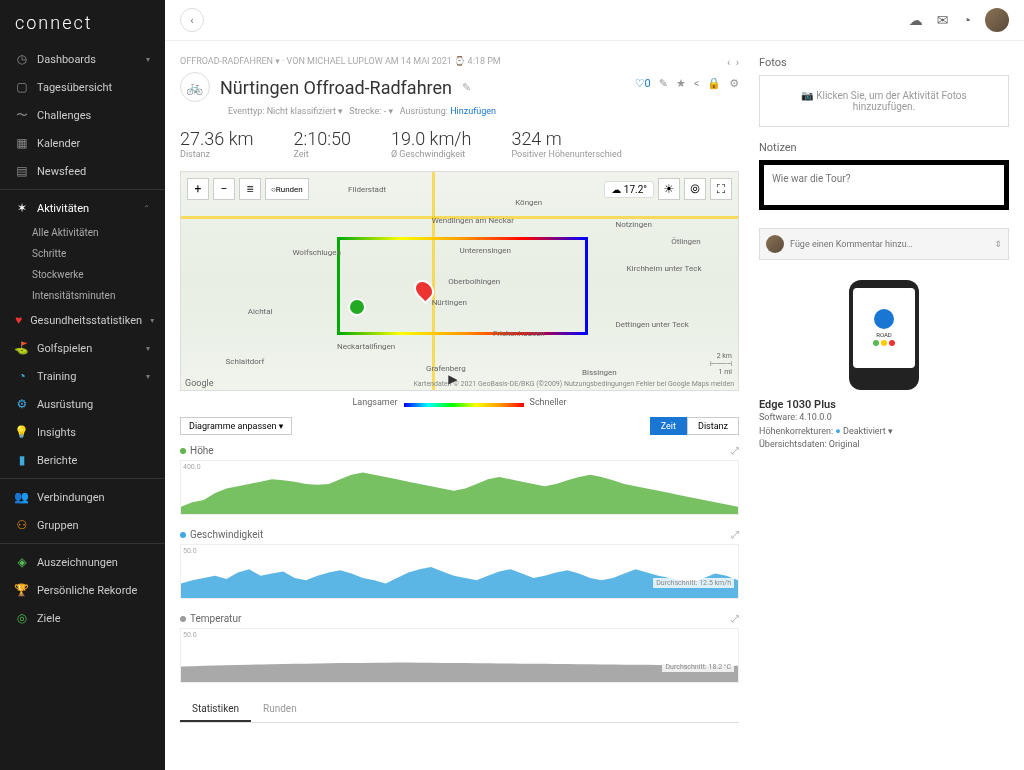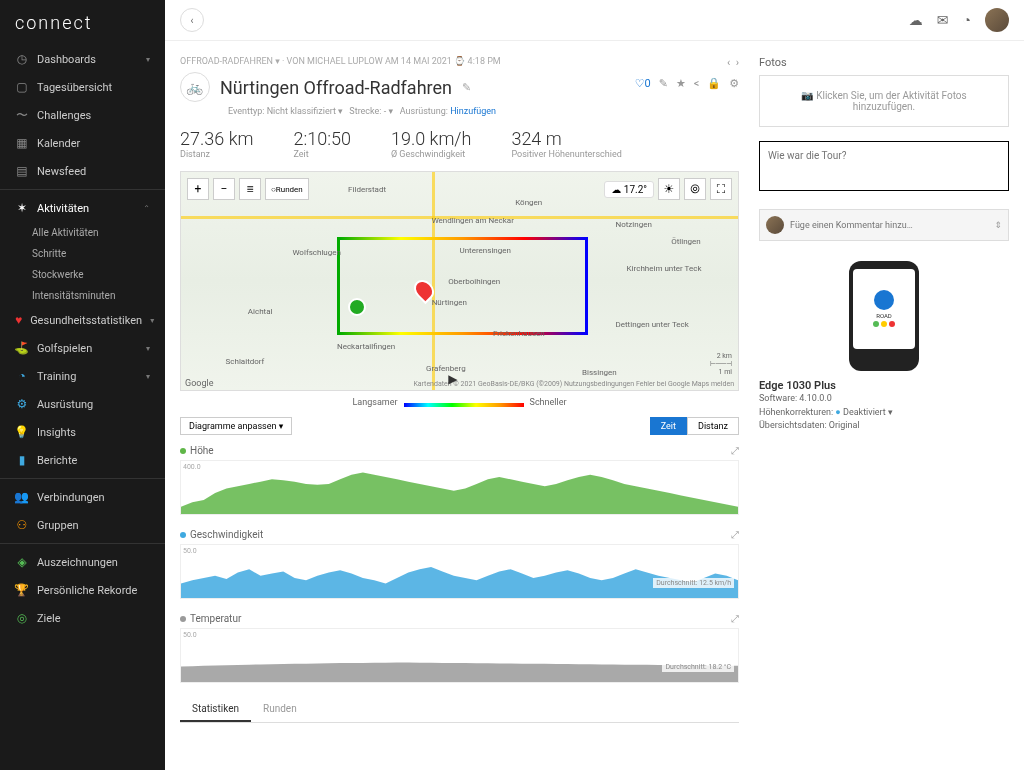--- a/index.html
+++ b/index.html
@@ -62,21 +62,21 @@
 .chart-area{height:55px;border:1px solid #eee;position:relative;overflow:hidden}
 .chart-expand{position:absolute;top:0;right:0;font-size:10px;color:#999;cursor:pointer}
 .chart-avg{position:absolute;right:4px;bottom:10px;font-size:7px;color:#888;background:rgba(255,255,255,0.8);padding:1px 3px}
 .chart-y{position:absolute;left:2px;font-size:7px;color:#aaa}
 .tabs{display:flex;border-bottom:1px solid #ddd;margin-top:10px}
 .tab{padding:6px 12px;font-size:10px;color:#999;cursor:pointer}
 .tab.active{color:#333;border-bottom:2px solid #333}
 .panel{margin-bottom:14px}
 .panel-title{font-size:11px;color:#666;margin-bottom:6px}
 .photo-add{border:1px solid #ddd;padding:14px;text-align:center;font-size:10px;color:#999;cursor:pointer}
-.note-input{width:100%;border:1px solid #000000;padding:8px;font-size:10px;color:#999;height:50px;resize:none}
+.note-input{width:100%;border:5px solid #000000;padding:8px;font-size:10px;color:#999;height:50px;resize:none}
 .comment-row{display:flex;align-items:center;gap:6px;background:#f5f5f5;padding:6px;border:1px solid #ddd;margin-top:8px}
 .comment-input{flex:1;border:none;background:transparent;font-size:9px;color:#999}
 .small-avatar{width:18px;height:18px;border-radius:50%;background:linear-gradient(135deg,#8b7355,#5a4a3a)}
 .device{text-align:left;margin-top:20px}
 .device-img{width:70px;height:110px;margin:0 auto 8px;background:#222;border-radius:12px;position:relative;padding:8px 4px}
 .device-screen{background:#fff;height:85%;border-radius:4px;display:flex;flex-direction:column;align-items:center;justify-content:center;gap:2px}
 .device-screen-icon{width:20px;height:20px;background:#1976d2;border-radius:50%}
 .device-name{font-size:11px;font-weight:600;color:#333}
 .device-info{font-size:9px;color:#666;line-height:1.5}
 svg{display:block}
@@ -343,20 +343,21 @@
         <div class="tab">Runden</div>
       </div>
     </div>
 
     <div class="right-col">
       <div class="panel">
         <div class="panel-title">Fotos</div>
         <div class="photo-add">📷 <span>Klicken Sie, um der Aktivität Fotos hinzuzufügen.</span></div>
       </div>
       <div class="panel">
+        <div class="panel-title">Notizen</div>
         <textarea class="note-input" placeholder="Wie war die Tour?" style=""></textarea>
       </div>
       <div class="comment-row">
         <div class="small-avatar"></div>
         <input class="comment-input" placeholder="Füge einen Kommentar hinzu…" style="">
         <span style="font-size:9px;color:#999">⇕</span>
       </div>
 
       <div class="device">
         <div class="device-img">

